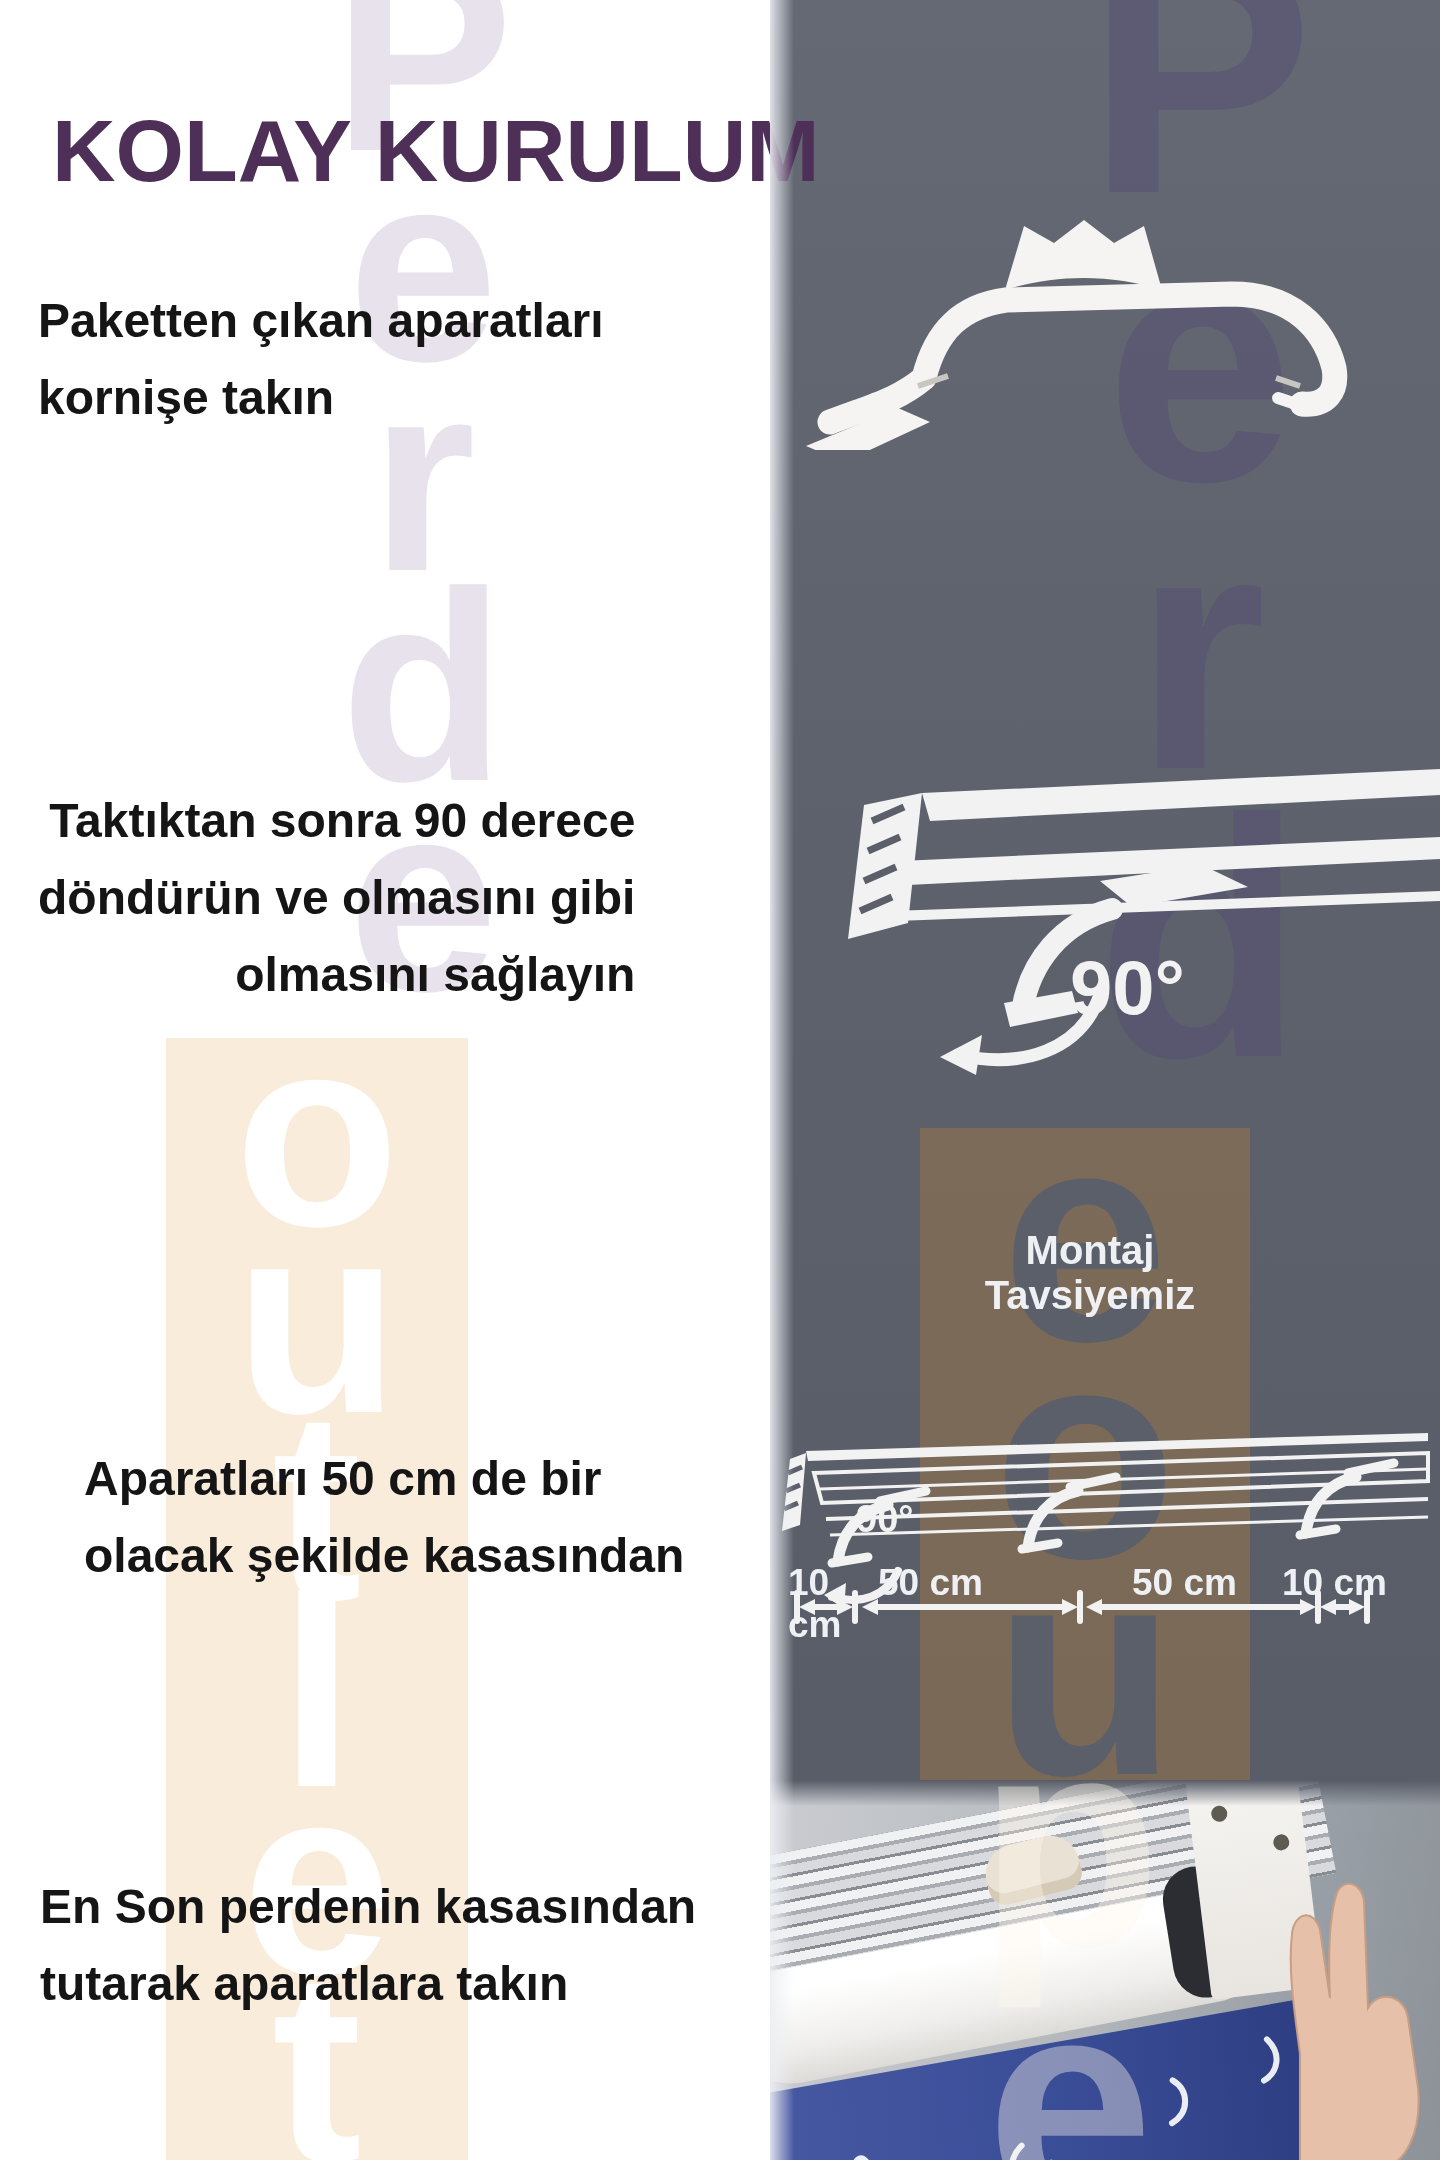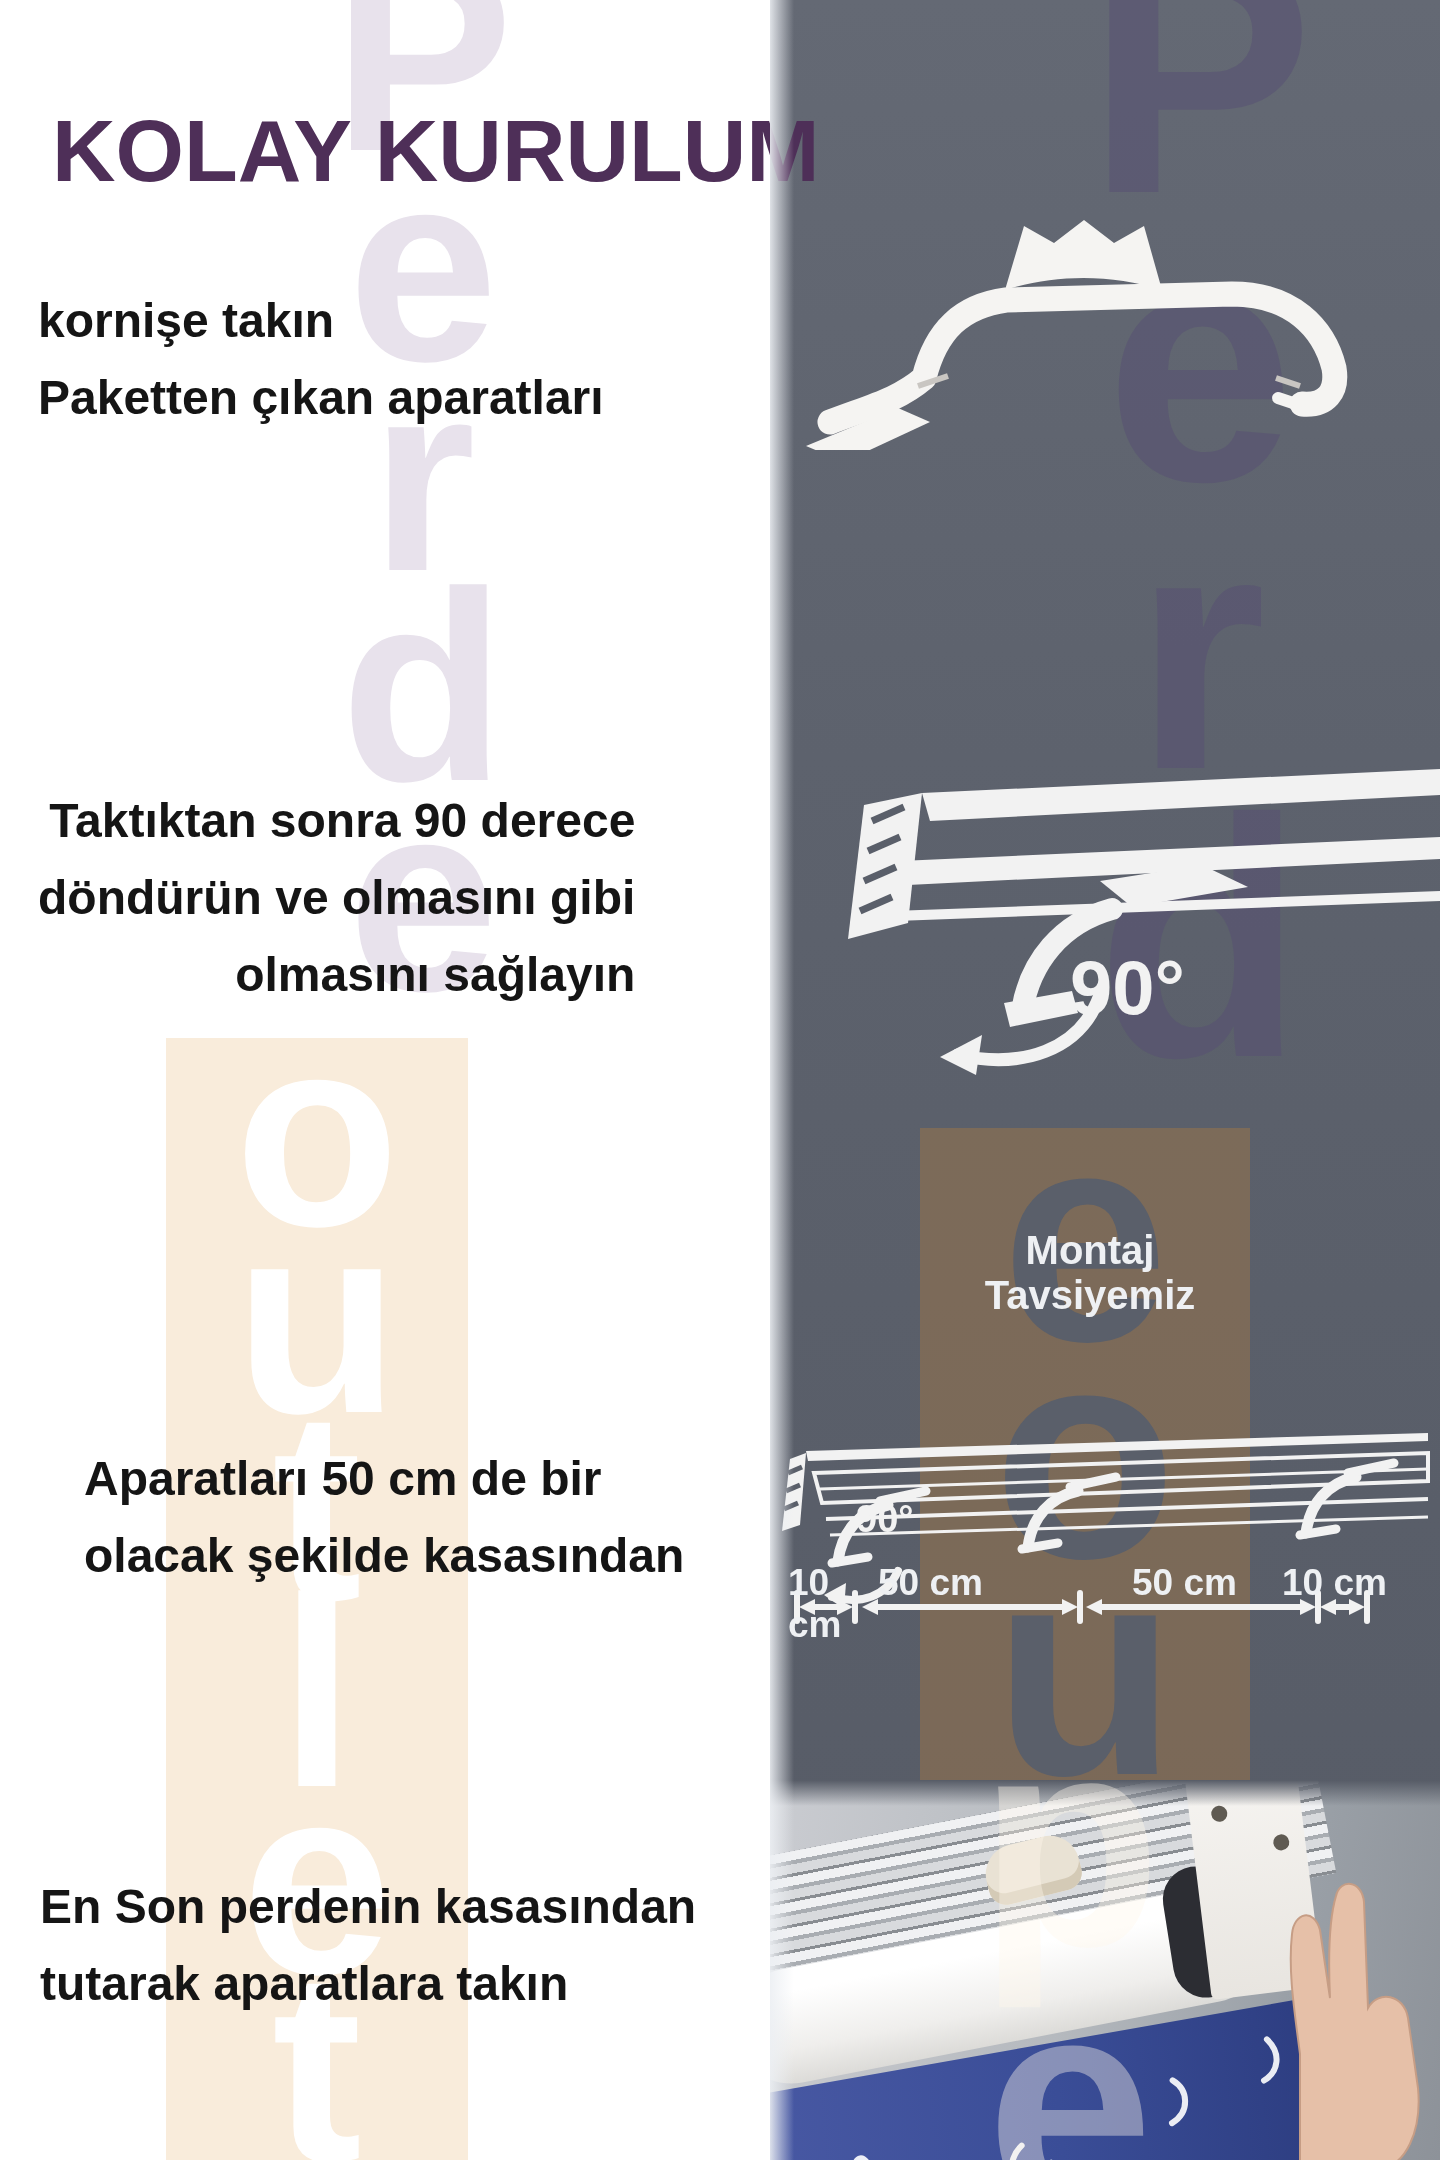--- a/index.html
+++ b/index.html
@@ -103,22 +103,22 @@
     <span>u</span>
     <span>t</span>
     <span>l</span>
     <span>e</span>
     <span>t</span>
   </div>
 
   <h1 class="title">KOLAY KURULUM</h1>
 
   <div class="step s1">
+    <span>Paketten çıkan aparatları</span>
     <span>kornişe takın</span>
-    <span>Paketten çıkan aparatları</span>
   </div>
   <div class="step s2">
     <span>Taktıktan sonra 90 derece</span>
     <span>döndürün ve olmasını gibi</span>
     <span>olmasını sağlayın</span>
   </div>
   <div class="step s3">
     <span>Aparatları 50 cm de bir</span>
     <span>olacak şekilde kasasından</span>
   </div>

